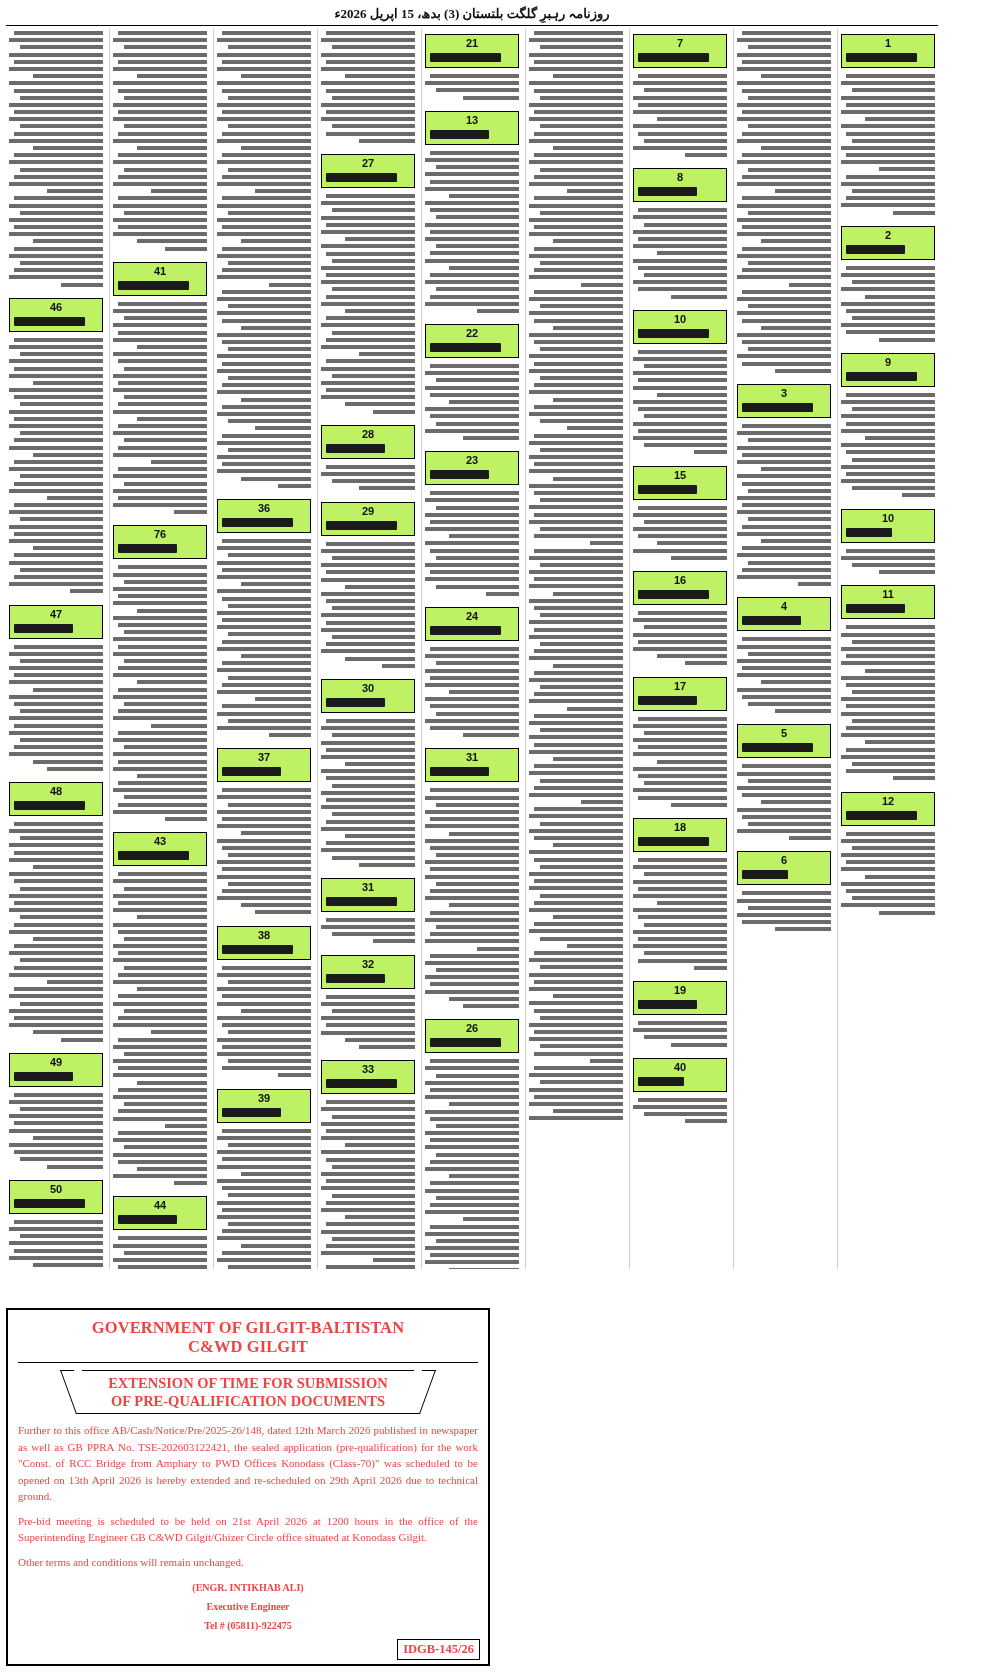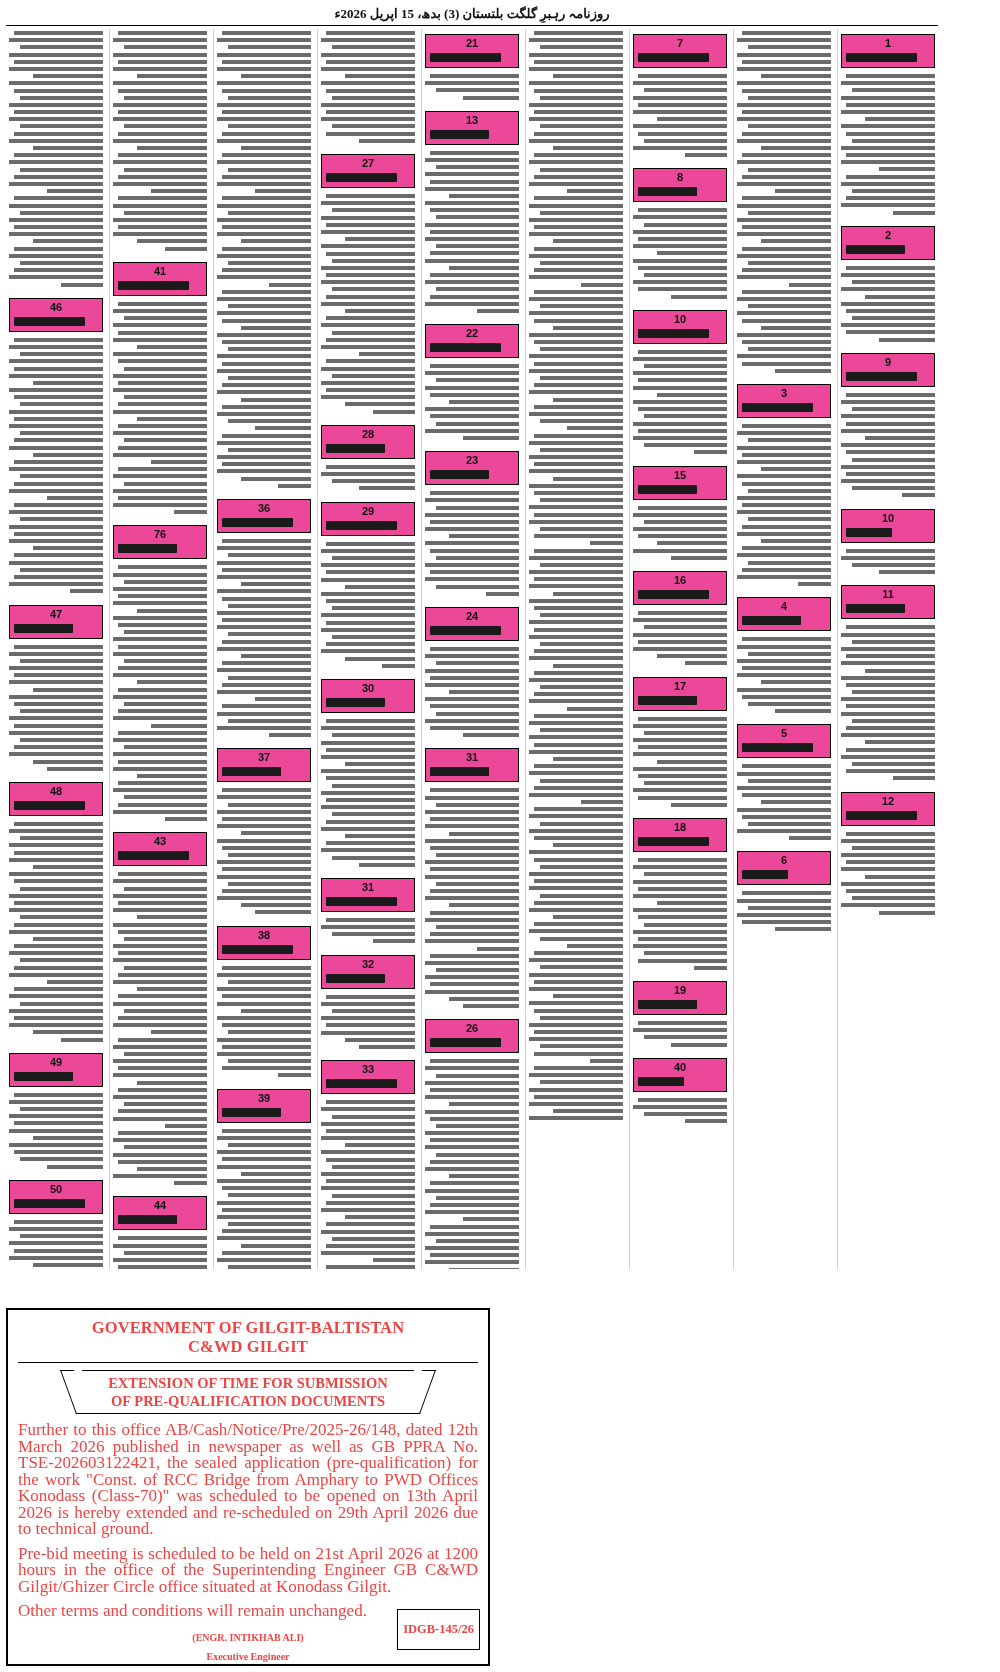--- a/index.html
+++ b/index.html
@@ -85,21 +85,21 @@
   }
   .hl.w70 { width: 70%; }
   .hl.w85 { width: 85%; }
   .hl.w55 { width: 55%; }
 
   
   .art-head {
     border: 1px solid #000;
     margin: 5px 0 4px 0;
     padding: 2px 4px 3px 4px;
-    background: #ec4899;
+    background: #bef264;
   }
   .art-num {
     text-align: center;
     font-family: "Liberation Sans", sans-serif;
     font-weight: bold;
     font-size: 11px;
     line-height: 12px;
     padding-bottom: 2px;
   }
   .art-head .hl {
@@ -163,39 +163,39 @@
     transform: skewX(20deg);
   }
   .ad-banner:after {
     right: -14px;
     border-top: 1px solid #000;
     border-bottom: 1px solid #000;
     border-right: 1px solid #000;
     transform: skewX(-20deg);
   }
   .ad-body {
-    font-size: 17px;
+    font-size: 11px;
     line-height: 16.5px;
     text-align: justify;
     margin: 6px 0 0 0;
   }
   .ad-body p { margin: 0 0 8px 0; }
   .ad-sign {
     text-align: center;
     font-weight: bold;
     font-size: 10px;
     line-height: 19px;
     margin-top: 6px;
   }
   .ad-ref {
     position: absolute;
     right: 8px;
-    bottom: 14px;
+    bottom: 4px;
     border: 1px solid #000;
-    padding: 12px 5px;
+    padding: 2px 5px;
     font-size: 12.5px;
     font-weight: bold;
     font-family: "Liberation Serif", serif;
   }
 </style>
 </head>
 <body>
 
 <div class="page">
 

